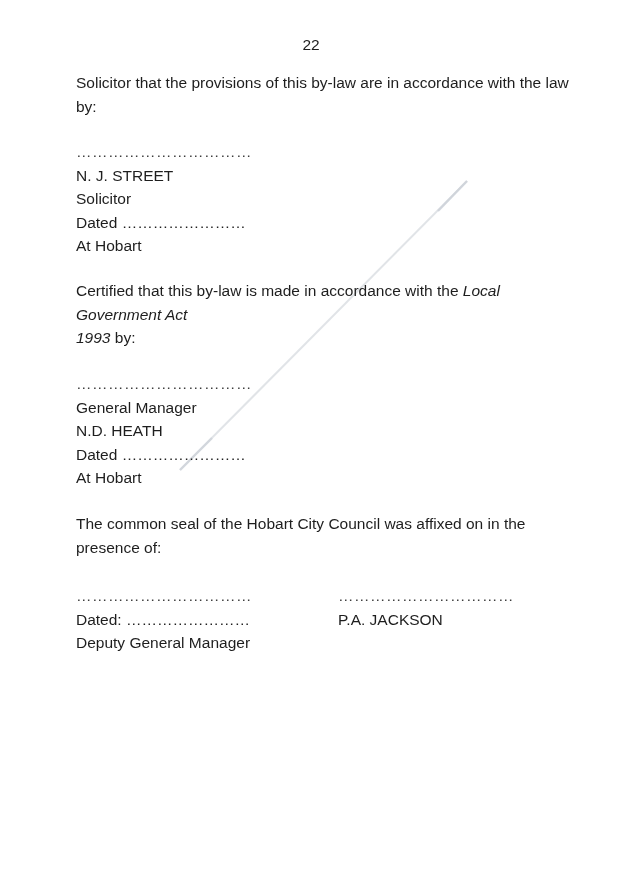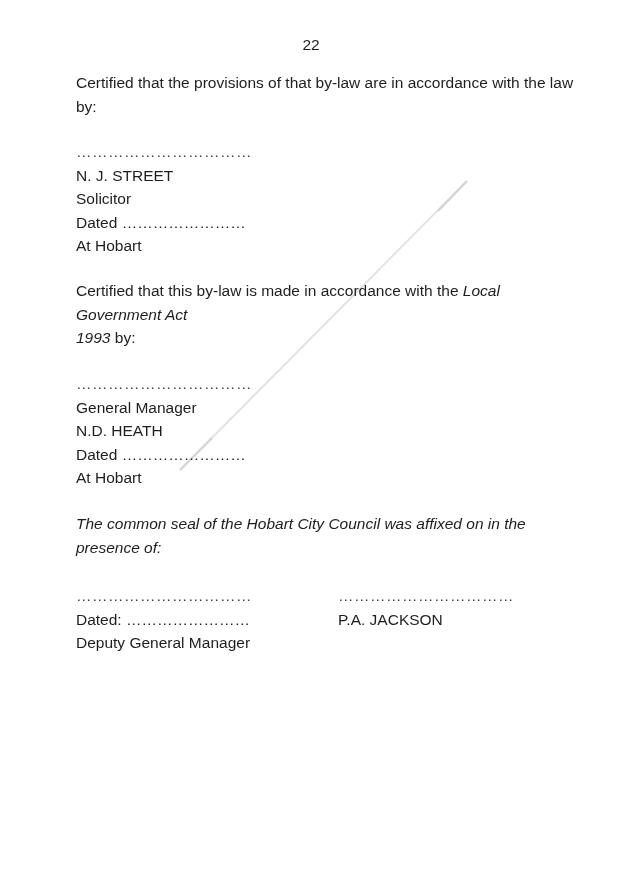--- a/index.html
+++ b/index.html
@@ -21,21 +21,21 @@
   .abs { position: absolute; }
   .page-number {
     top: 33px;
     left: 0;
     width: 622px;
     text-align: center;
   }
   .para { left: 76px; width: 500px; }
   .para-1 { top: 71px; }
   .para-2 { top: 279px; }
-  .para-3 { top: 512px; font-style: italic; }
+  .para-3 { top: 512px; }
   .it { font-style: italic; }
   .sig-block { left: 76px; width: 300px; }
   .sig-block-1 { top: 140px; }
   .sig-block-2 { top: 372px; }
   .sig-block-3 { top: 584px; }
   .sig-block-4 { top: 584px; left: 338px; width: 260px; }
   .sign-line { color: #3c3c3c; letter-spacing: 0.5px; }
   .crease-svg {
     top: 0; left: 0;
     width: 622px; height: 879px;
@@ -48,21 +48,21 @@
 <div class="page">
 
   <svg class="abs crease-svg" viewBox="0 0 622 879" xmlns="http://www.w3.org/2000/svg">
     <line x1="180" y1="470" x2="467" y2="181" stroke="#d7dbe0" stroke-width="2" opacity="0.75"></line>
     <line x1="438" y1="211" x2="467" y2="181" stroke="#ccd1d8" stroke-width="2.4" opacity="0.8"></line>
     <line x1="180" y1="470" x2="212" y2="438" stroke="#ccd1d8" stroke-width="2.4" opacity="0.7"></line>
   </svg>
 
   <div class="abs page-number">22</div>
 
-  <div class="abs para para-1">Certified that the provisions of that by-law are in accordance with the law by:</div>
+  <div class="abs para para-1">Solicitor that the provisions of this by-law are in accordance with the law by:</div>
 
   <div class="abs sig-block sig-block-1">
     <div class="sign-line">……………………………</div>
     <div>N. J. STREET</div>
     <div>Solicitor</div>
     <div>Dated ……………………</div>
     <div>At Hobart</div>
   </div>
 
   <div class="abs para para-2">

